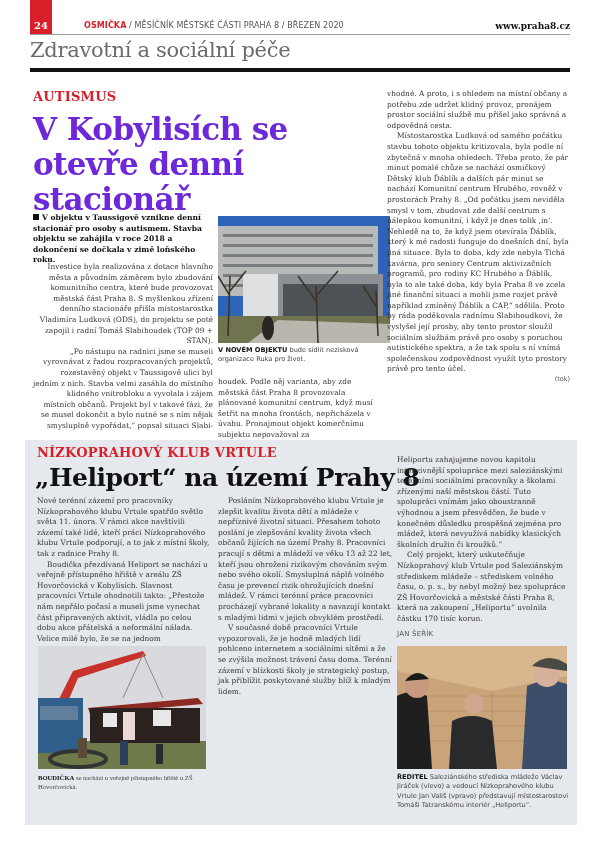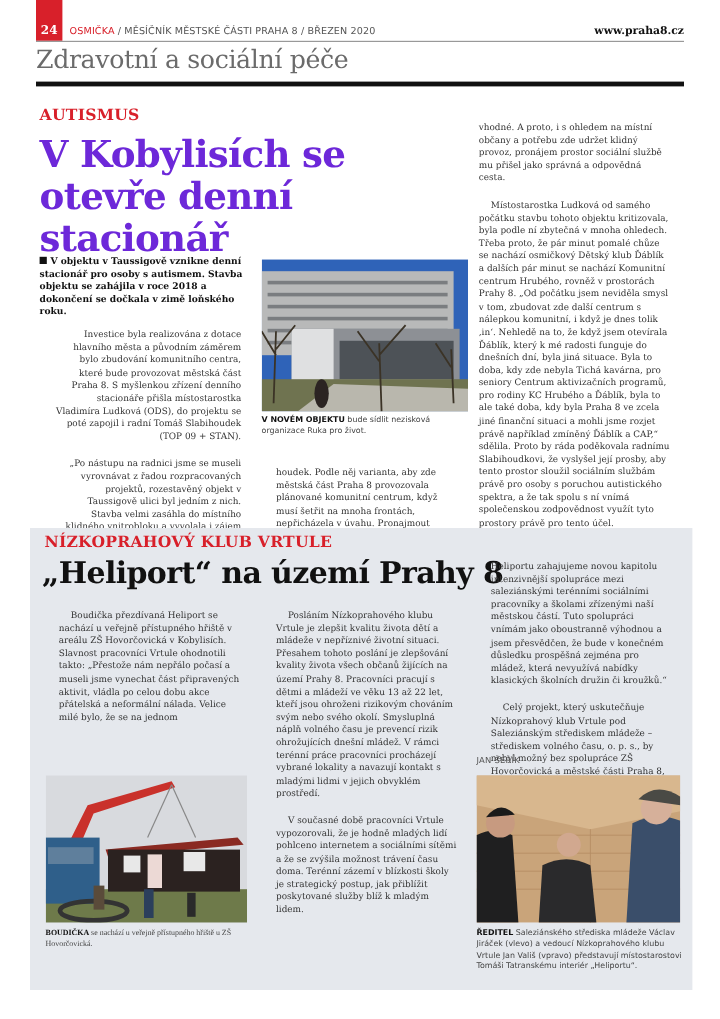--- a/index.html
+++ b/index.html
@@ -4,33 +4,33 @@
 <style>
   html, body { margin: 0; padding: 0; }
   body { width: 600px; height: 849px; background: #fff; position: relative; overflow: hidden;
          font-family: "DejaVu Serif", serif; color: #222; }
   .abs { position: absolute; }
   
   .redtab { left: 30px; top: 0; width: 22px; height: 34px; background: #d8202a; }
   .pagenum { left: 30px; top: 20px; width: 22px; text-align: center; color: #fff;
              font: bold 10px "DejaVu Serif", serif; }
   .runhead { left: 58px; top: 21px; font: 8px "DejaVu Sans", sans-serif; color: #555; letter-spacing: 0.1px; white-space: nowrap; }
-  .runhead b { color: #d8202a; font-weight: normal; }
+  .runhead b { color: #d8202a; font-weight: bold; margin-left: 26px; }
   .site { right: 30px; top: 21px; font: bold 9px "DejaVu Serif", serif; color: #111; }
   .topline { left: 30px; right: 30px; top: 34px; height: 1px; background: #999; }
   .section { left: 30px; top: 38px; font: 21px "DejaVu Serif", serif; color: #6b6b6b; letter-spacing: -0.3px; }
   .thickline { left: 30px; right: 30px; top: 68px; height: 4px; background: #111; }
 
   
   .kicker { font: bold 13px "DejaVu Serif", serif; color: #d8202a; letter-spacing: 0.2px; }
   .headline1 { left: 33px; top: 112px; width: 360px; font: 900 31px/35px "DejaVu Serif", serif; color: #6d28d9; letter-spacing: -0.6px; font-weight: bold; }
   .lead { left: 33px; top: 213px; width: 180px; font: bold 7.6px/10.6px "DejaVu Serif", serif; color: #111; }
   .lead .sq { display: inline-block; width: 6px; height: 6px; background: #111; margin-right: 3px; vertical-align: 0; }
   .body { font: 7.4px/10.6px "DejaVu Serif", serif; color: #333; text-align: left; }
-  .body p { margin: 12px; }
+  .body p { margin: 0; }
   .body p.ind { text-indent: 10px; }
   .col1a { left: 33px; top: 262px; width: 180px; text-align: right; }
   .col2a { left: 218px; top: 377px; width: 165px; }
   .col3a { left: 387px; top: 89px; width: 183px; }
   .tok { float: right; font: 6.5px "DejaVu Sans", sans-serif; color: #555; }
 
   .photo { overflow: hidden; }
   .photo1 { left: 218px; top: 216px; width: 172px; height: 127px; }
   .caption { font: 6.6px/9.4px "DejaVu Sans", sans-serif; color: #444; }
   .caption b { color: #111; font-weight: bold; }
@@ -106,20 +106,21 @@
   <p>
       <span class="tok">(tok)</span>
     </p>
 </div>
 
 <div class="abs box"></div>
 <div class="abs kicker kicker2">NÍZKOPRAHOVÝ KLUB VRTULE</div>
 <div class="abs headline2">„Heliport“ na území Prahy 8</div>
 
 <div class="abs body col1b">
+  <p>Nové terénní zázemí pro pracovníky Nízkoprahového klubu Vrtule spatřilo světlo světa 11. února. V rámci akce navštívili zázemí také lidé, kteří práci Nízkoprahového klubu Vrtule podporují, a to jak z místní školy, tak z radnice Prahy 8.</p>
   <p class="ind">Boudička přezdívaná Heliport se nachází u veřejně přístupného hřiště v areálu ZŠ Hovorčovická v Kobylisích. Slavnost pracovníci Vrtule ohodnotili takto: „Přestože nám nepřálo počasí a museli jsme vynechat část připravených aktivit, vládla po celou dobu akce přátelská a neformální nálada. Velice milé bylo, že se na jednom</p>
 </div>
 
 <div class="abs photo photo2">
   <svg width="168" height="123" viewBox="0 0 168 123">
     <rect width="168" height="123" fill="#d8dade"></rect>
     <rect x="0" y="95" width="168" height="28" fill="#6e7a4a"></rect>
     <path d="M20 55 L35 25 L105 5 L108 10 L40 32 L28 60 Z" fill="#c9312b"></path>
     <line x1="105" y1="8" x2="85" y2="52" stroke="#888" stroke-width="1"></line>
     <line x1="105" y1="8" x2="125" y2="52" stroke="#888" stroke-width="1"></line>

